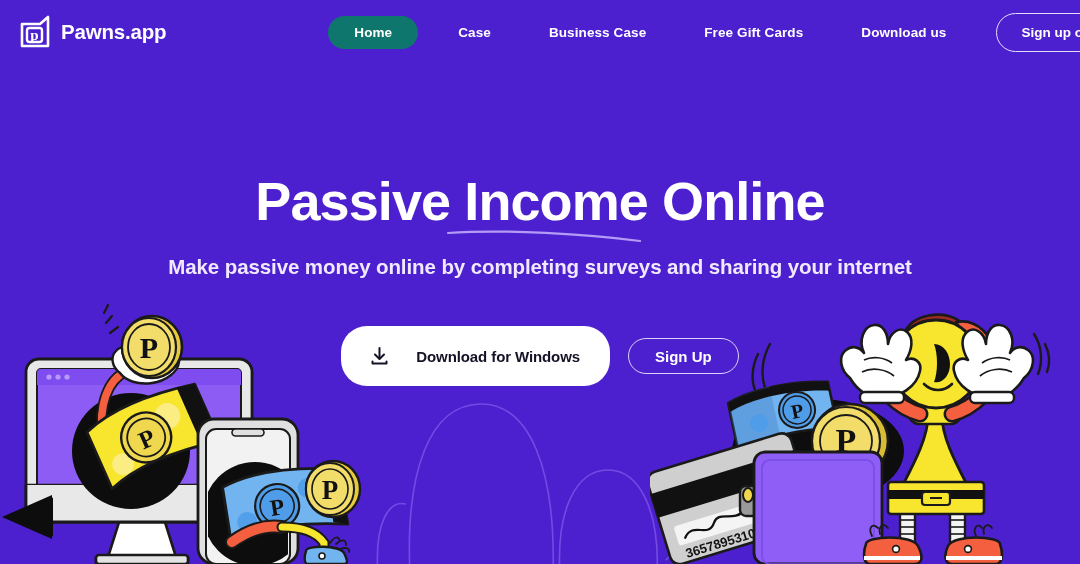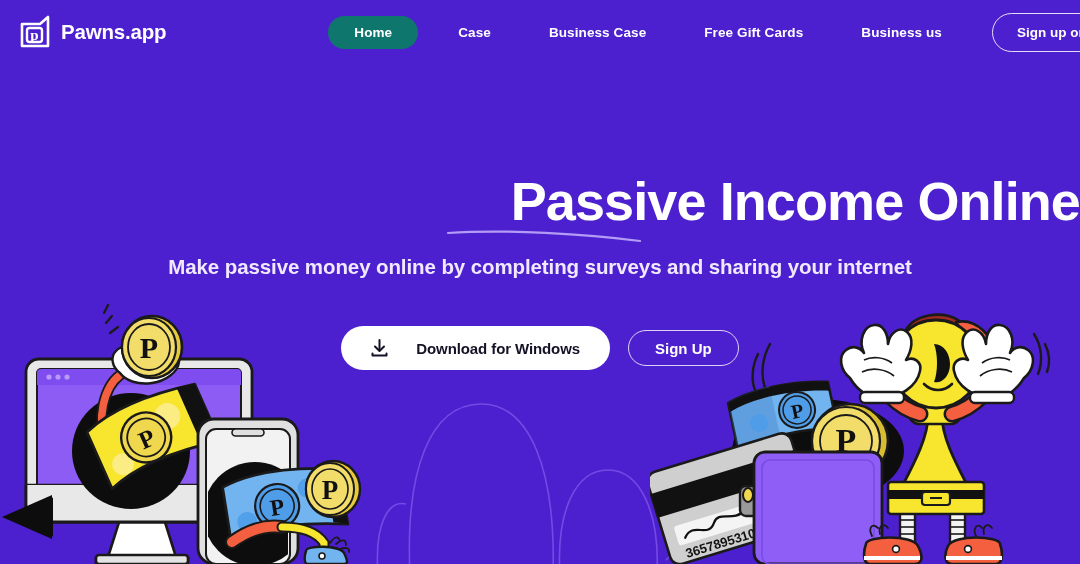--- a/index.html
+++ b/index.html
@@ -79,21 +79,21 @@
   .hero {
     position: absolute; left: 0; top: 0;
     width: 1080px; height: 564px;
     z-index: 20;
     pointer-events: none;
   }
   .hero-inner { pointer-events: auto; }
 
   .hero-title {
     position: absolute; top: 173px; left: 0; width: 1080px;
-    text-align: right;
+    text-align: center;
     color: #ffffff;
     font-size: 54px;
     font-weight: 700;
     letter-spacing: -0.9px;
     line-height: 1.05;
   }
   .title-swoosh {
     position: absolute; top: 228px; left: 446px;
     width: 196px; height: 16px;
   }
@@ -110,21 +110,21 @@
     position: absolute; top: 326px; left: 0; width: 1080px;
     display: flex; justify-content: center; align-items: center;
     gap: 18px;
   }
   .btn-download {
     display: flex; align-items: center; gap: 28px;
     background: #ffffff;
     color: #151226;
     border: none;
     border-radius: 26px;
-    height: 44px;
+    height: 60px;
     padding: 0 30px;
     font-size: 15px; font-weight: 700;
     letter-spacing: -0.1px;
     cursor: pointer;
     font-family: "Liberation Sans", sans-serif;
     white-space: nowrap;
   }
   .dl-icon { width: 17px; height: 18px; display: block; }
   .btn-signup {
     background: transparent;
@@ -380,21 +380,21 @@
         <text x="16.5" y="25" font-family="'Liberation Serif',serif" font-size="15" font-weight="700" fill="#ffffff" text-anchor="middle">p</text>
       </svg>
       <span class="brand-text">Pawns.app</span>
     </div>
 
     <div class="nav-links">
       <a class="nav-link active">Home</a>
       <a class="nav-link nav-gap-1">Case</a>
       <a class="nav-link nav-gap-2">Business Case</a>
       <a class="nav-link nav-gap-3">Free Gift Cards</a>
-      <a class="nav-link nav-gap-4">Business us</a>
+      <a class="nav-link nav-gap-4">Download us</a>
       <button class="signup-login">Sign up or Log in</button>
     </div>
   </nav>
 
   <section class="hero">
     <h1 class="hero-title hero-inner">Passive Income Online</h1>
 
     <svg class="title-swoosh hero-inner" viewBox="0 0 196 16">
       <path d="M2 5 C 60 1, 140 6, 194 13" fill="none" stroke="#b49bf5" stroke-width="2.2" stroke-linecap="round"></path>
     </svg>

